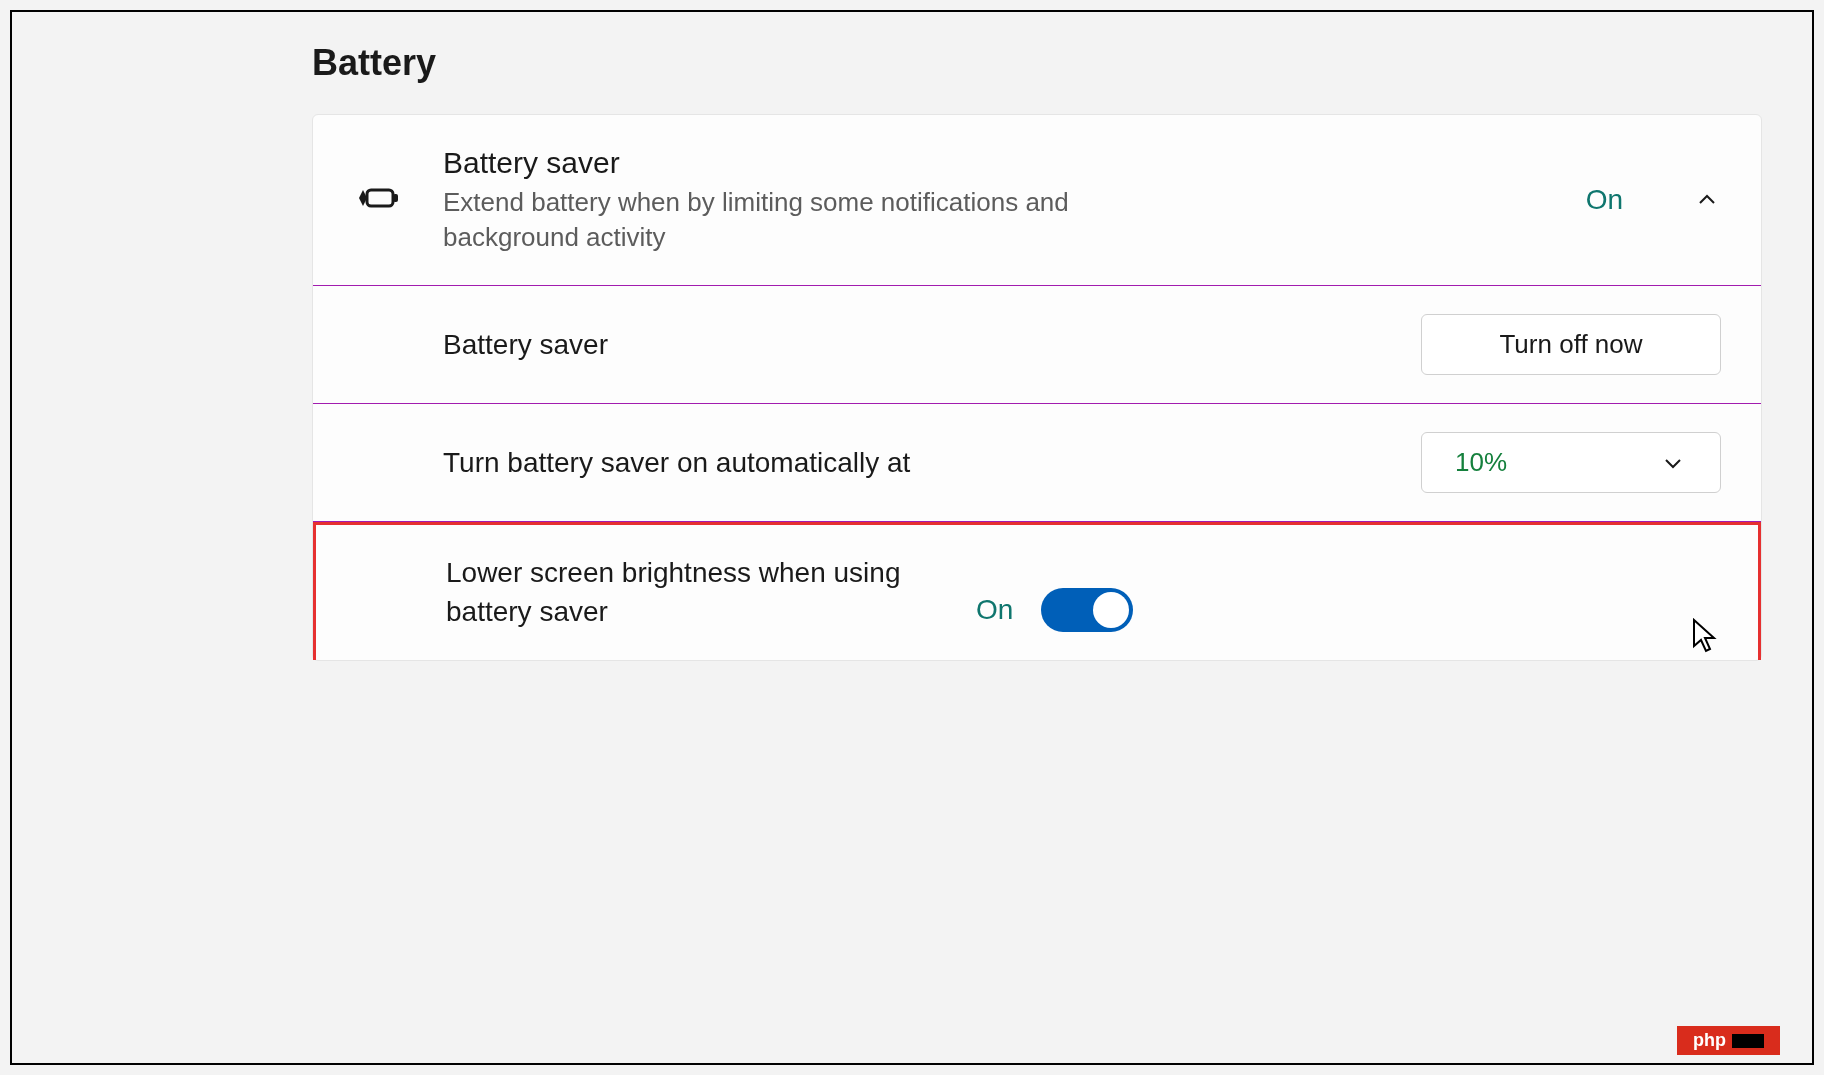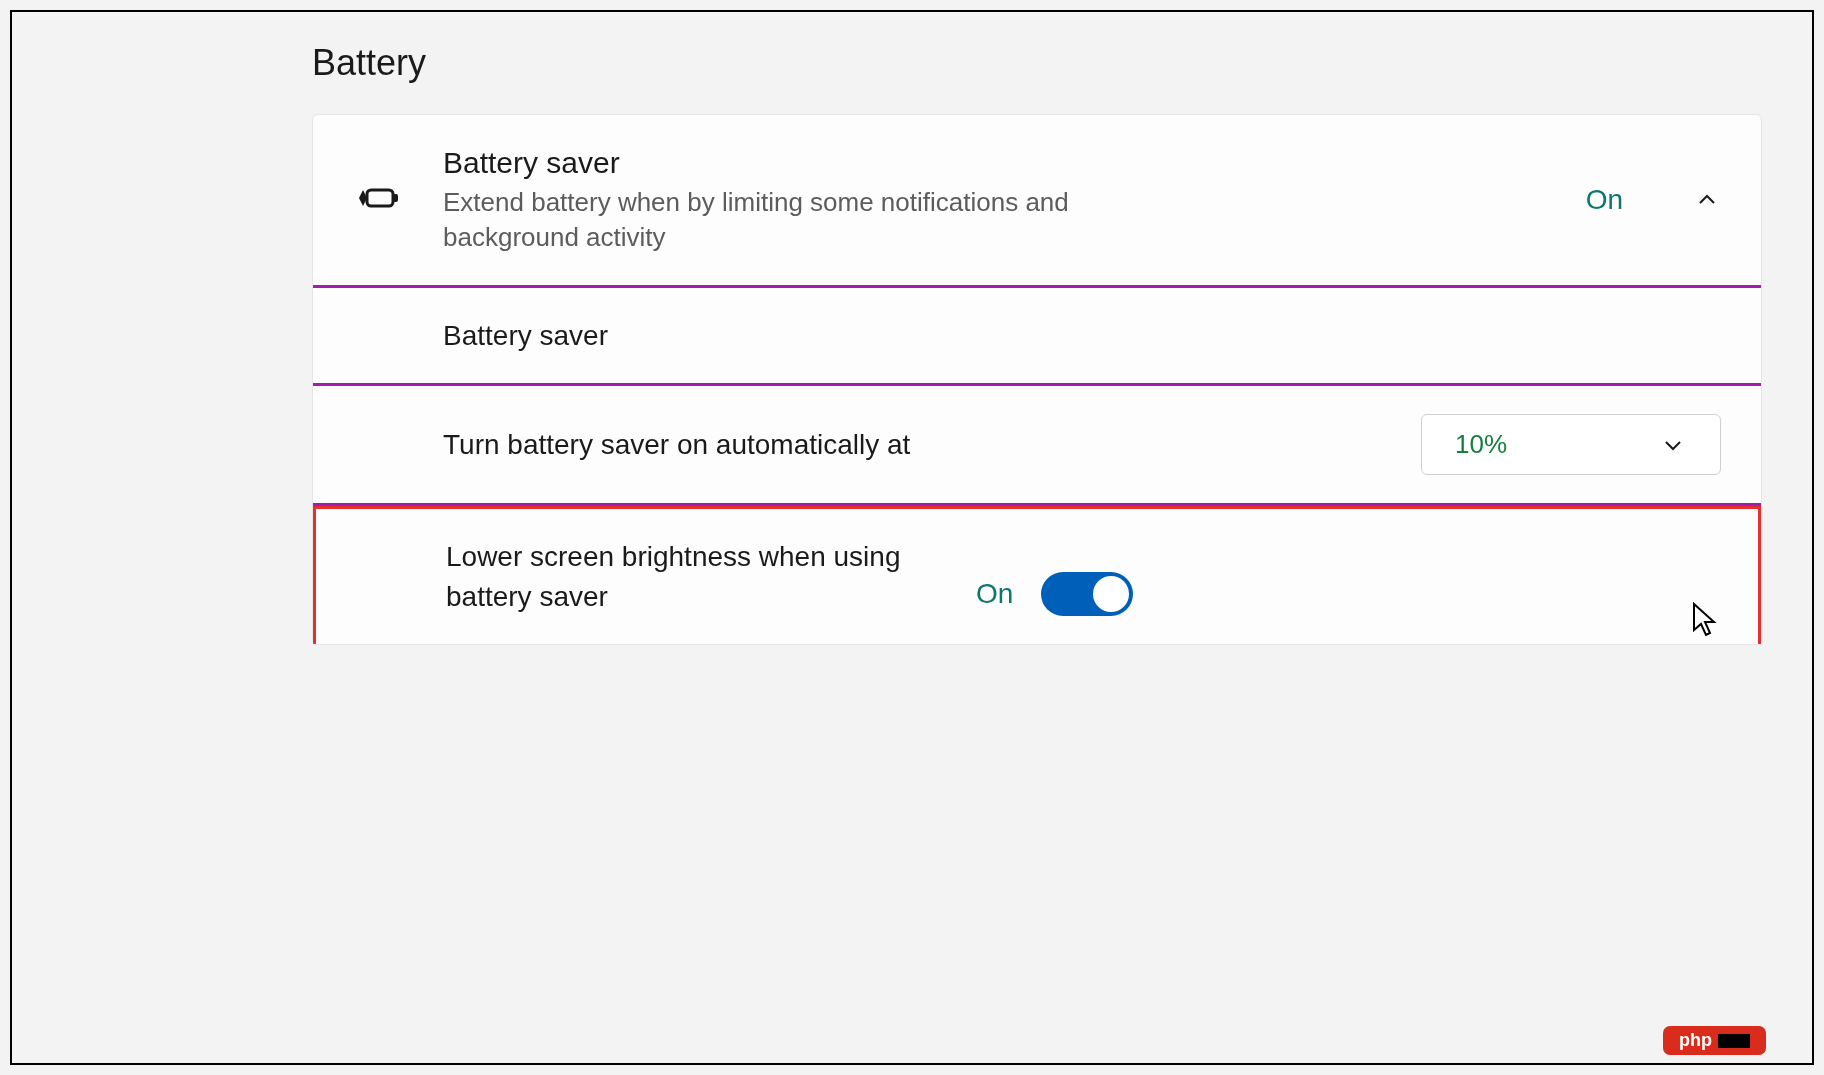--- a/index.html
+++ b/index.html
@@ -21,36 +21,36 @@
       padding: 20px 30px;
       background: #f3f3f3;
       position: relative;
     }
     .content-wrapper {
       margin-left: 270px;
       margin-right: 20px;
     }
     .section-title {
       font-size: 36px;
-      font-weight: 400;
+      font-weight: 700;
       color: #1a1a1a;
       margin-bottom: 30px;
       margin-top: 10px;
     }
     .settings-panel {
       background: #fdfdfd;
       border: 1px solid #e5e5e5;
       border-radius: 6px;
       margin-bottom: 8px;
     }
     .panel-row {
       display: flex;
       align-items: center;
       padding: 28px 40px 28px 40px;
-      border-bottom: 3px solid #a21caf;
+      border-bottom: 1px solid #a21caf;
       gap: 30px;
     }
     .panel-row:last-child {
       border-bottom: none;
     }
     .panel-row.header-row {
       padding: 30px 40px;
       cursor: pointer;
     }
     .icon-container {
@@ -174,30 +174,29 @@
       height: 36px;
       pointer-events: none;
     }
     .cursor-overlay svg {
       width: 100%;
       height: 100%;
     }
     .watermark {
       position: absolute;
       bottom: 8px;
-      right: 46px;
+      right: 32px;
       background: #d92c1c;
       color: #fff;
       padding: 4px 16px;
       font-size: 18px;
       font-weight: 600;
       display: flex;
       align-items: center;
       gap: 6px;
-      border-radius: 7px;
     }
     .watermark .wm-black {
       background: #000;
       width: 32px;
       height: 14px;
       display: inline-block;
     }
     .brightness-row {
       position: relative;
     }
@@ -232,20 +231,21 @@
         <div class="status-text">On</div>
         <div class="chevron">
           <svg viewBox="0 0 24 24">
               <polyline points="5,15 12,8 19,15"></polyline>
             </svg>
         </div>
       </div>
 
       <div class="panel-row sub-row">
         <div class="row-label">Battery saver</div>
+        <button class="btn">Turn off now</button>
       </div>
 
       <div class="panel-row sub-row">
         <div class="row-label">Turn battery saver on automatically at</div>
         <div class="select-box">
           <span>10%</span>
           <div class="chevron">
             <svg viewBox="0 0 24 24">
                 <polyline points="5,9 12,16 19,9"></polyline>
               </svg>

